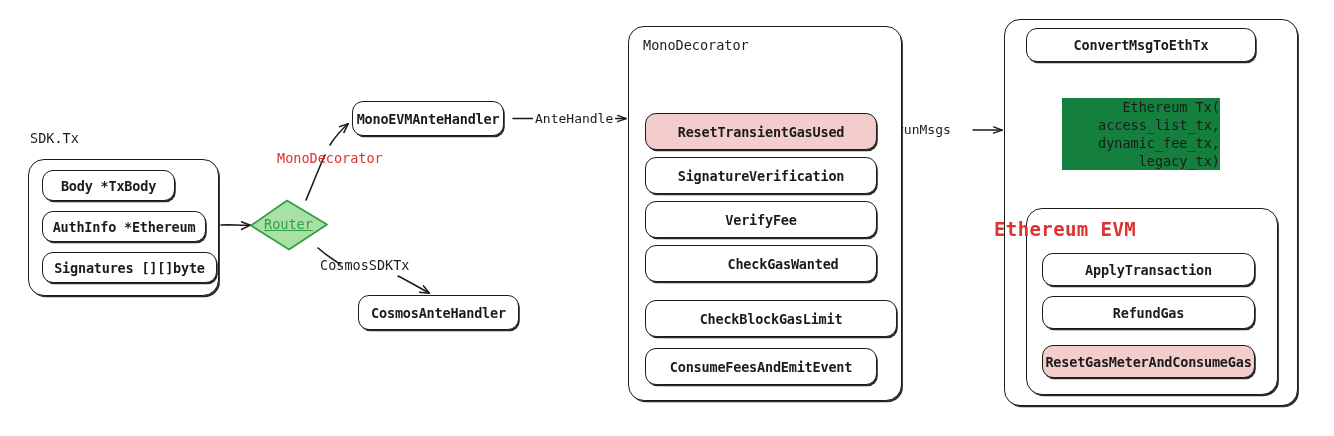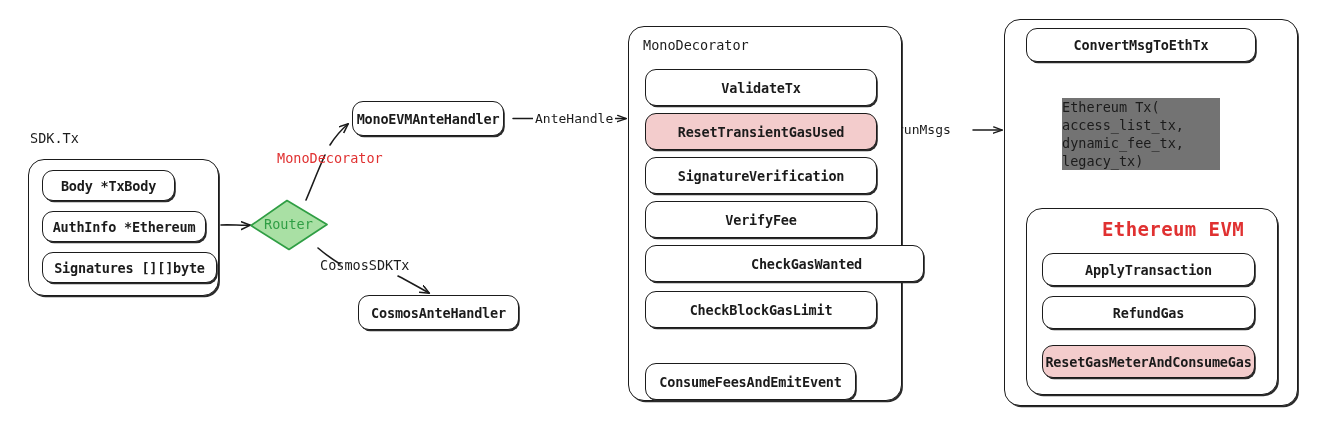--- a/index.html
+++ b/index.html
@@ -85,30 +85,31 @@
     background: #ffffff;
     white-space: nowrap;
     padding: 0 2px;
   }
   .multiline {
     position: absolute;
     font-family: "DejaVu Sans Mono", monospace;
     font-size: 13.5px;
     line-height: 18px;
     color: #1b1b1b;
-    text-align: left;
+    text-align: right;
     white-space: pre;
-    background: #737373;
+    background: #15803d;
   }
   .diamond-label {
     position: absolute;
     font-family: "DejaVu Sans Mono", monospace;
     font-size: 13.5px;
     color: #2f9e44;
     white-space: nowrap;
+    text-decoration: underline;
   }
 </style>
 </head>
 <body>
 
 <div id="canvas">
 
   <svg class="layer" viewBox="0 0 1334 436">
     <defs>
       <marker id="ah" markerWidth="11" markerHeight="11" refX="9.2" refY="4.2" orient="auto" markerUnits="userSpaceOnUse">
@@ -168,37 +169,36 @@
 
   <div class="node" style="left:352px; top:101px; width:152px; height:35px;">MonoEVMAnteHandler</div>
   <div class="node" style="left:358px; top:295px; width:161px; height:35px;">CosmosAnteHandler</div>
 
   <div class="edge-label" style="left:533px; top:111px;">AnteHandle</div>
   <div class="edge-label" style="left:894px; top:122px;">runMsgs</div>
 
   <div class="panel" style="left:628px; top:26px; width:274px; height:375px;"></div>
   <div class="panel-title" style="left:643px; top:37px;">MonoDecorator</div>
 
-  <div class="node" style="left:645px; top:69px; width:232px; height:37px;">ValidateTx</div>
   <div class="node pink" style="left:645px; top:113px; width:232px; height:37px;">ResetTransientGasUsed</div>
   <div class="node" style="left:645px; top:157px; width:232px; height:37px;">SignatureVerification</div>
   <div class="node" style="left:645px; top:201px; width:232px; height:37px;">VerifyFee</div>
-  <div class="node" style="left:645px; top:245px; width:279px; height:37px;padding-left:44px;">CheckGasWanted</div>
-  <div class="node" style="left:645px; top:291px; width:232px; height:37px;">CheckBlockGasLimit</div>
-  <div class="node" style="left:645px; top:348px; width:211px; height:37px;margin-top:15px;">ConsumeFeesAndEmitEvent</div>
+  <div class="node" style="left:645px; top:245px; width:232px; height:37px;padding-left:44px;">CheckGasWanted</div>
+  <div class="node" style="left:645px; top:300px; width:252px; height:37px;">CheckBlockGasLimit</div>
+  <div class="node" style="left:645px; top:348px; width:232px; height:37px;">ConsumeFeesAndEmitEvent</div>
 
   <div class="panel" style="left:1004px; top:19px; width:294px; height:387px;"></div>
 
   <div class="node" style="left:1026px; top:28px; width:230px; height:34px;">ConvertMsgToEthTx</div>
 
   <div class="multiline" style="left:1062px; top:98px; width:158px;">Ethereum Tx(
 access_list_tx,
 dynamic_fee_tx,
 legacy_tx)</div>
 
   <div class="panel" style="left:1026px; top:208px; width:252px; height:187px;"></div>
-  <div class="panel-title red" style="left:1102px; top:218px;">Ethereum EVM</div>
+  <div class="panel-title red" style="left:994px; top:218px;">Ethereum EVM</div>
 
   <div class="node" style="left:1042px; top:253px; width:213px; height:33px;">ApplyTransaction</div>
   <div class="node" style="left:1042px; top:296px; width:213px; height:33px;">RefundGas</div>
   <div class="node pink" style="left:1042px; top:345px; width:213px; height:33px;">ResetGasMeterAndConsumeGas</div>
 
 </div>
 
 </body></html>

